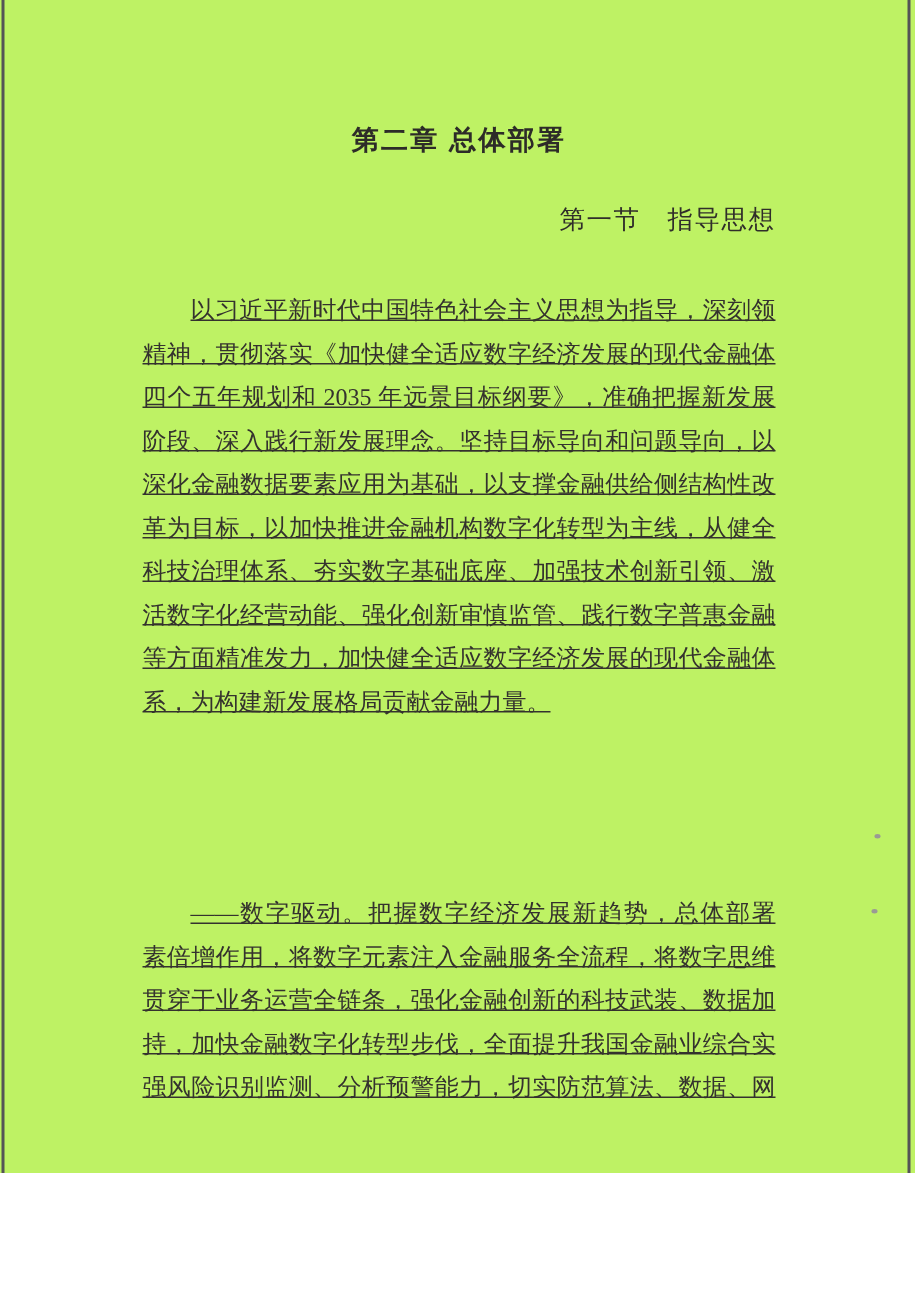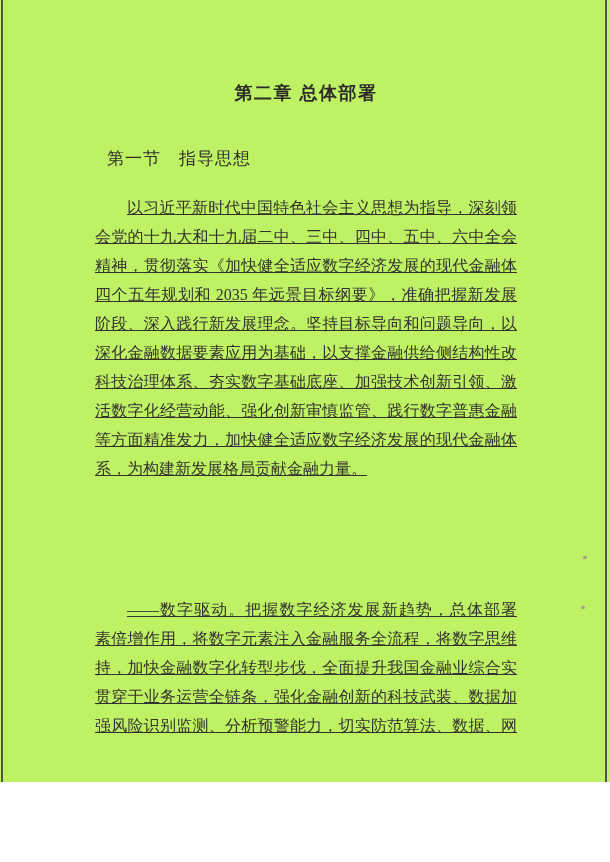--- a/index.html
+++ b/index.html
@@ -35,22 +35,22 @@
     font-family: "Liberation Sans", "DejaVu Sans", sans-serif;
     font-weight: bold;
     font-size: 18px;
     letter-spacing: 1.5px;
     color: #2d2b28;
   }
   .section-title {
     position: absolute;
     left: 95px;
     width: 422px;
-    margin: 12px;
-    text-align: left;
+    margin: 0;
+    text-align: right;
     font-weight: normal;
     font-size: 17px;
     letter-spacing: 1px;
     color: #302e2a;
   }
   .section-1 { top: 135px; }
   .section-2 { top: 542px; }
   
   .para {
     position: absolute;
@@ -93,37 +93,37 @@
   <div class="edge edge-left"></div>
   <div class="edge edge-right"></div>
   <div class="edge edge-bottom"></div>
 
   <h1 class="chapter-title">第二章 总体部署</h1>
 
   <h2 class="section-title section-1">第一节　指导思想</h2>
 
   <div class="para para-1">
     <div class="line first">以习近平新时代中国特色社会主义思想为指导，深刻领</div>
-    <div class="line">会党的十九大和十九届二中、三中、四中、五中、六中全会</div>
     <div class="line">精神，贯彻落实《加快健全适应数字经济发展的现代金融体</div>
     <div class="line">四个五年规划和 2035 年远景目标纲要》，准确把握新发展</div>
     <div class="line">阶段、深入践行新发展理念。坚持目标导向和问题导向，以</div>
     <div class="line">深化金融数据要素应用为基础，以支撑金融供给侧结构性改</div>
+    <div class="line">革为目标，以加快推进金融机构数字化转型为主线，从健全</div>
     <div class="line">科技治理体系、夯实数字基础底座、加强技术创新引领、激</div>
     <div class="line">活数字化经营动能、强化创新审慎监管、践行数字普惠金融</div>
     <div class="line">等方面精准发力，加快健全适应数字经济发展的现代金融体</div>
     <div class="line last">系，为构建新发展格局贡献金融力量。</div>
   </div>
 
 
   <div class="para para-2">
     <div class="line first">——数字驱动。把握数字经济发展新趋势，总体部署</div>
     <div class="line">素倍增作用，将数字元素注入金融服务全流程，将数字思维</div>
+    <div class="line">贯穿于业务运营全链条，强化金融创新的科技武装、数据加</div>
     <div class="line">持，加快金融数字化转型步伐，全面提升我国金融业综合实</div>
-    <div class="line">贯穿于业务运营全链条，强化金融创新的科技武装、数据加</div>
     <div class="line">强风险识别监测、分析预警能力，切实防范算法、数据、网</div>
   </div>
 
   <div class="page-number">4</div>
 
   <div class="speck speck-1"></div>
   <div class="speck speck-2"></div>
 
 </div>
 

